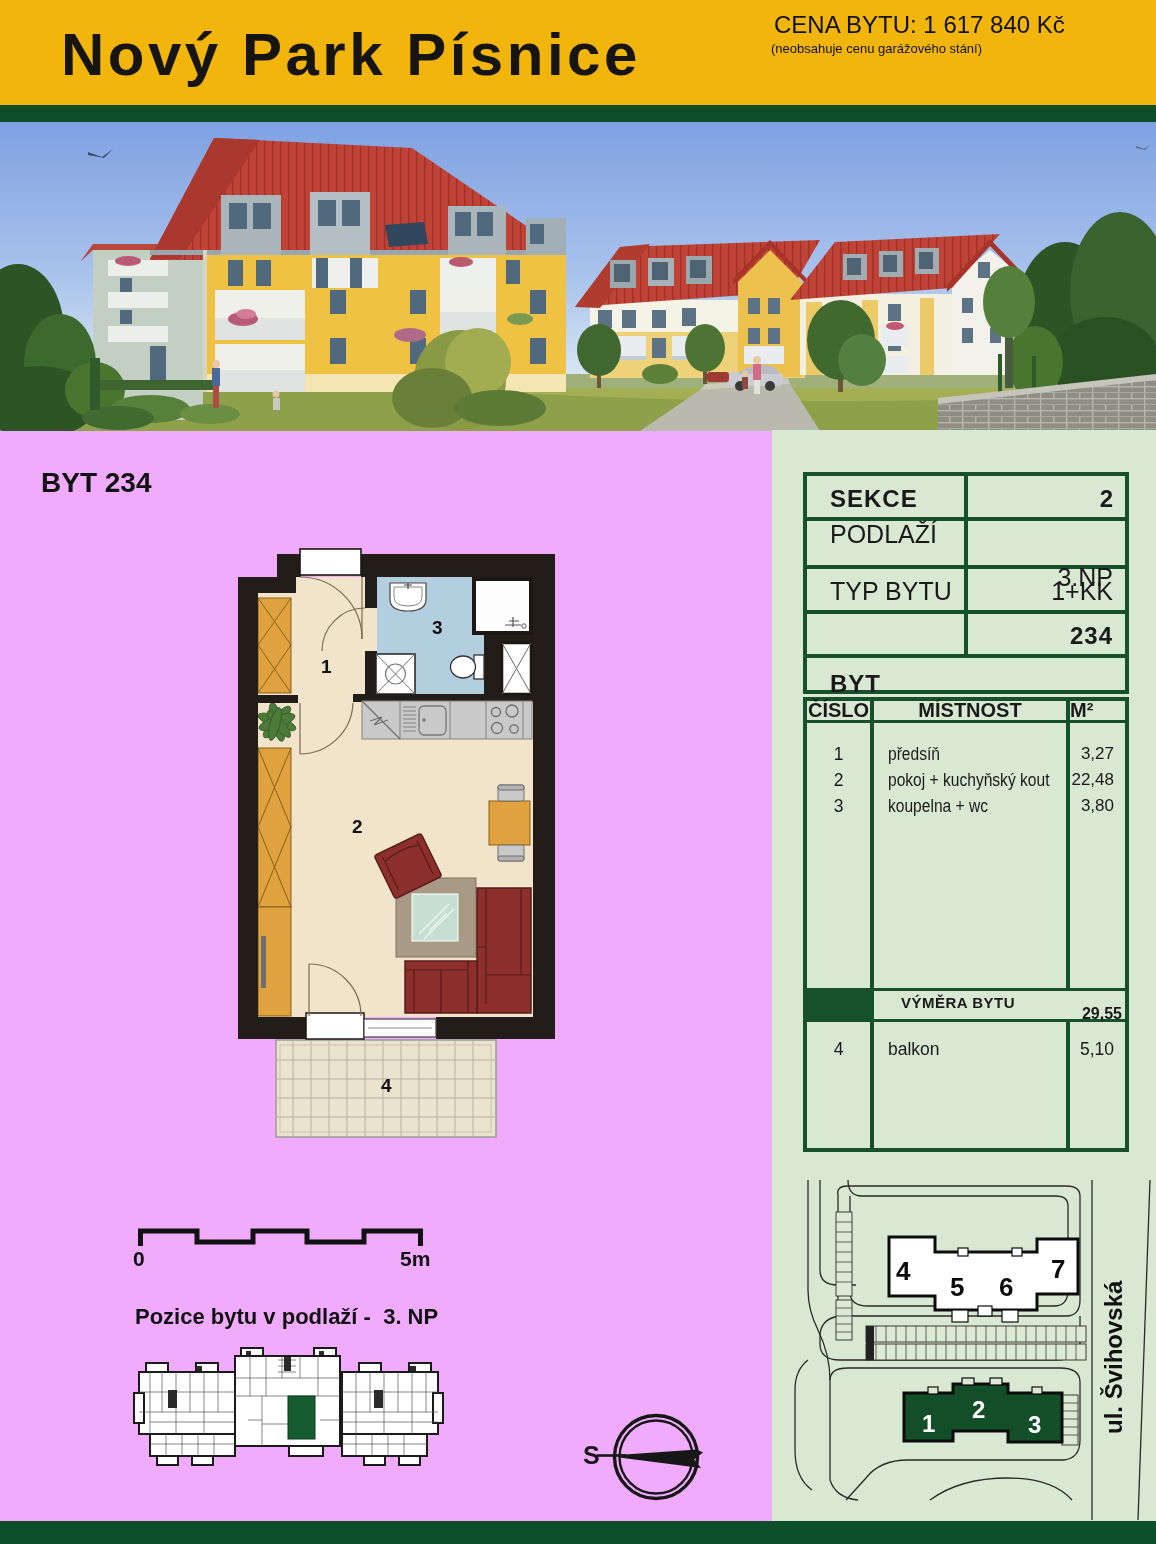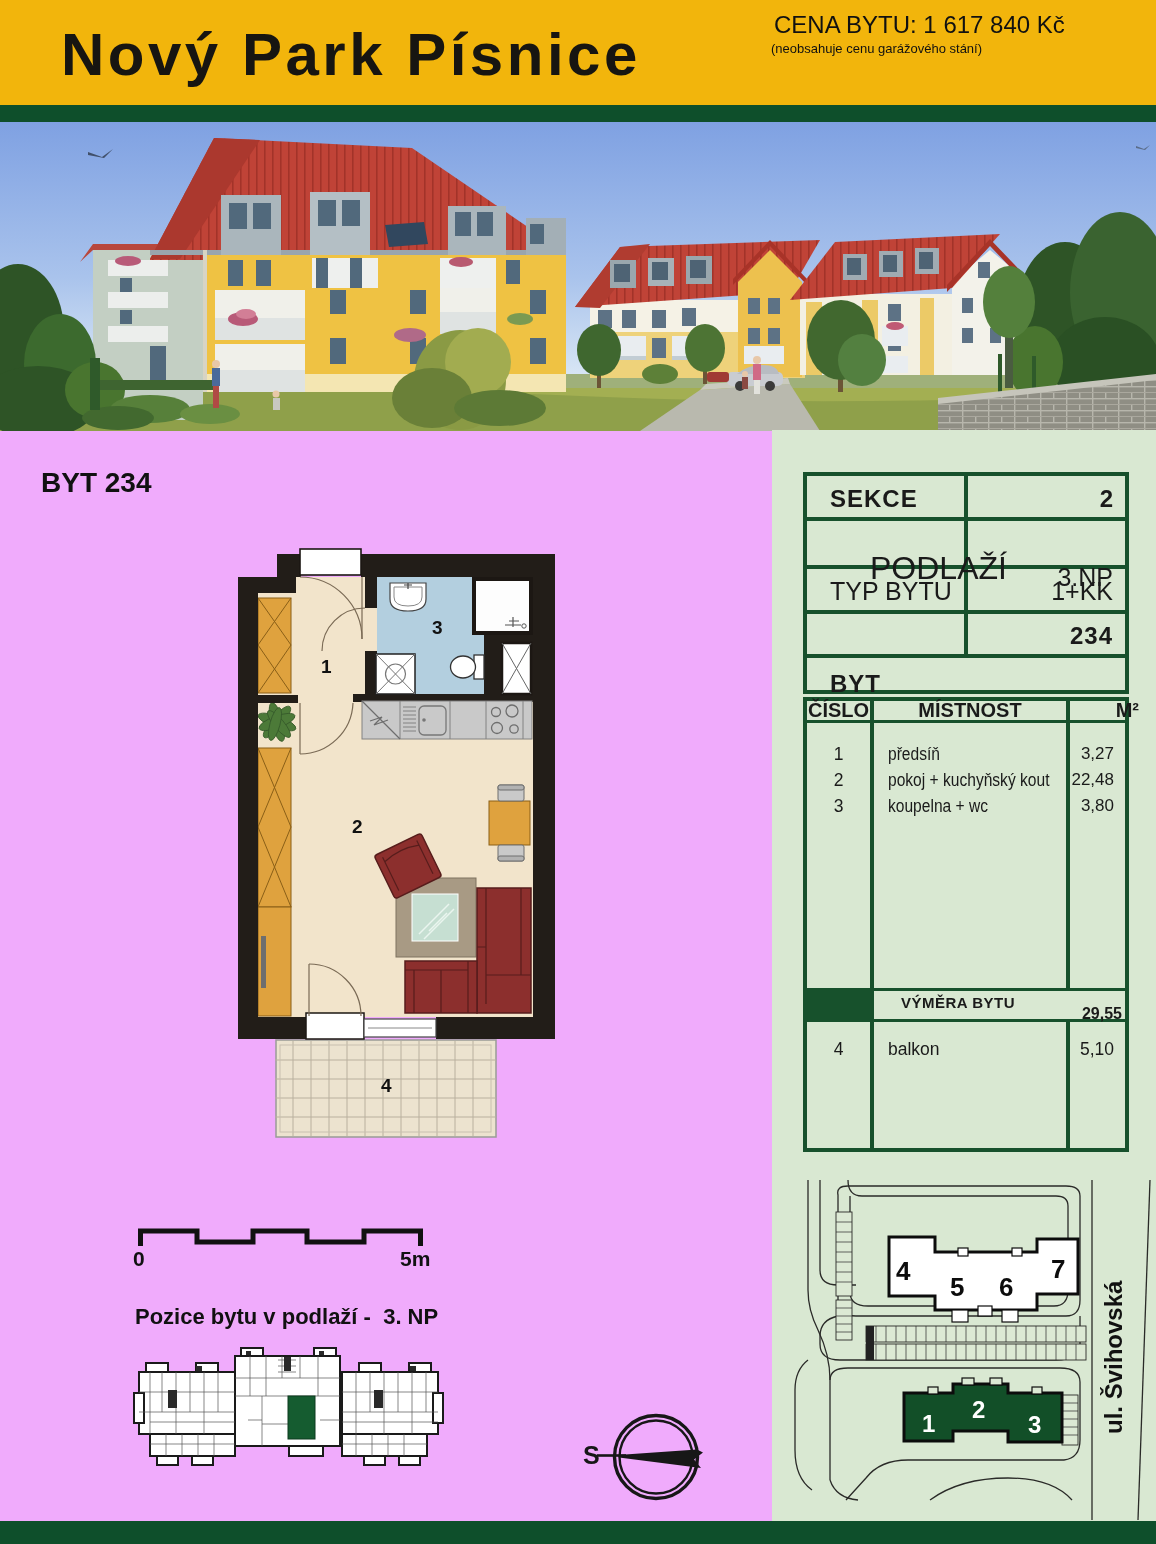--- a/index.html
+++ b/index.html
@@ -493,21 +493,21 @@
     <div class="abs" style="left:157px;top:0;width:4px;height:182px;background:#17512c;"></div>
 
     <div class="abs" style="left:0;top:41px;width:318px;height:4px;background:#17512c;"></div>
     <div class="abs" style="left:0;top:89px;width:318px;height:4px;background:#17512c;"></div>
     <div class="abs" style="left:0;top:134px;width:318px;height:4px;background:#17512c;"></div>
     <div class="abs" style="left:0;top:178px;width:318px;height:4px;background:#17512c;"></div>
 
     <div class="abs" style="left:23px;top:9px;font-size:24px;font-weight:bold;letter-spacing:1px;white-space:nowrap;">SEKCE</div>
     <div class="abs" style="left:160px;top:9px;width:146px;font-size:24px;font-weight:bold;text-align:right;white-space:nowrap;">2</div>
 
-    <div class="abs" style="left:23px;top:74px;font-size:32px;white-space:nowrap;margin-left:40px;">PODLAŽÍ</div>
+    <div class="abs" style="left:23px;top:44px;font-size:25px;white-space:nowrap;">PODLAŽÍ</div>
     <div class="abs" style="left:160px;top:58px;width:146px;font-size:25px;text-align:right;white-space:nowrap;margin-top:29px;">3.NP</div>
 
     <div class="abs" style="left:23px;top:101px;font-size:25px;white-space:nowrap;text-align:center;">TYP BYTU</div>
     <div class="abs" style="left:160px;top:101px;width:146px;font-size:25px;text-align:right;white-space:nowrap;">1+KK</div>
 
     <div class="abs" style="left:23px;top:146px;font-size:24px;font-weight:bold;letter-spacing:1px;white-space:nowrap;margin-top:48px;">BYT</div>
     <div class="abs" style="left:160px;top:146px;width:146px;font-size:24px;font-weight:bold;letter-spacing:1px;text-align:right;white-space:nowrap;">234</div>
   </div>
 
   <div class="abs" style="left:803px;top:697px;width:326px;height:455px;border:4px solid #17512c;color:#1a1a1a;padding-left:16px;">
@@ -515,21 +515,21 @@
     <div class="abs" style="left:0;top:19px;width:318px;height:3px;background:#17512c;"></div>
 
     <div class="abs" style="left:63px;top:0;width:4px;height:287px;background:#17512c;"></div>
 
     <div class="abs" style="left:259px;top:0;width:4px;height:287px;background:#17512c;"></div>
 
     <div class="abs" style="left:0;top:-2px;width:63px;font-size:20px;font-weight:bold;text-align:center;white-space:nowrap;">ČÍSLO</div>
 
     <div class="abs" style="left:67px;top:-2px;width:192px;font-size:20px;font-weight:bold;text-align:center;white-space:nowrap;">MÍSTNOST</div>
 
-    <div class="abs" style="left:263px;top:-2px;width:69px;font-size:20px;font-weight:bold;text-align:right;white-space:nowrap;">M²</div>
+    <div class="abs" style="left:263px;top:-2px;width:69px;font-size:20px;font-weight:bold;text-align:left;white-space:nowrap;">M²</div>
 
     <div class="abs" style="left:0;top:40px;width:63px;font-size:17.5px;text-align:center;line-height:26px;">1<br>2<br>3</div>
 
     <div class="abs" style="left:81px;top:40px;font-size:17.5px;line-height:26px;white-space:nowrap;transform:scaleX(0.89);transform-origin:0 0;">předsíň<br>pokoj + kuchyňský kout<br>koupelna + wc</div>
 
     <div class="abs" style="left:200px;top:40px;width:107px;font-size:17px;text-align:right;line-height:26px;">3,27<br>22,48<br>3,80</div>
 
     <div class="abs" style="left:0;top:287px;width:67px;height:34px;background:#17512c;"></div>
 
     <div class="abs" style="left:67px;top:287px;width:251px;height:3px;background:#17512c;"></div>

